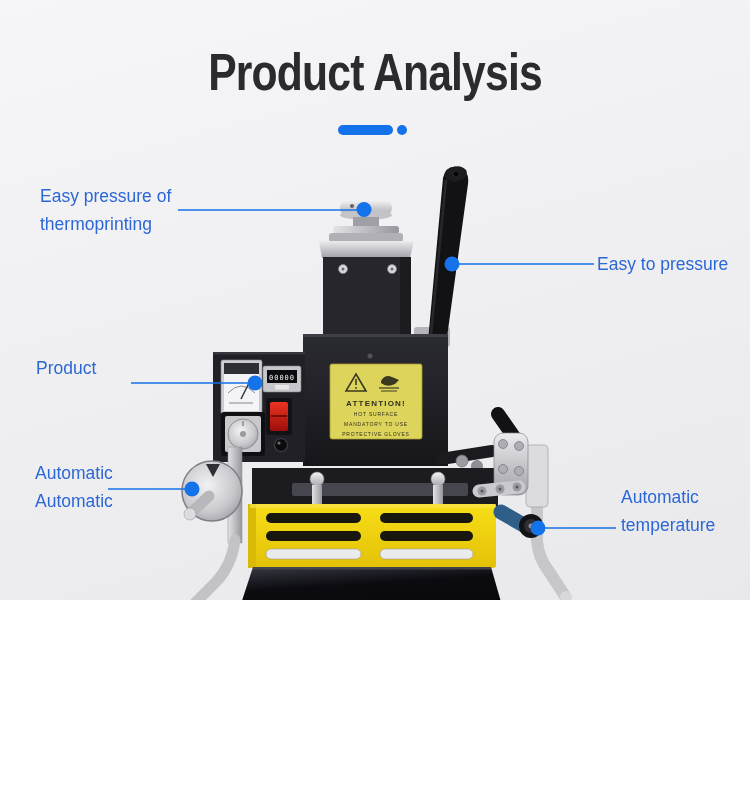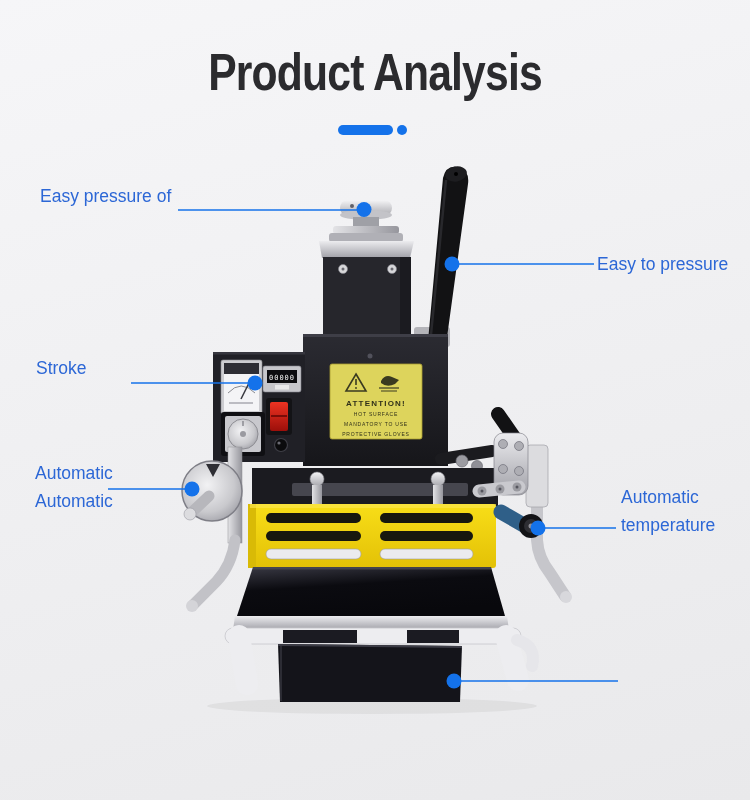--- a/index.html
+++ b/index.html
@@ -1,17 +1,17 @@
 <!DOCTYPE html>
 <html><head>
 <meta charset="utf-8">
 <style>
   html,body{margin:0;padding:0;}
   .stage{
-    position:relative;width:750px;height:800px;overflow:hidden;
+    position:relative;width:750px;height:600px;overflow:hidden;
     background:linear-gradient(165deg,#f6f6f8 0%,#f0f0f2 45%,#e9e9eb 100%);
     font-family:"Liberation Sans",sans-serif;
   }
   .title{
     position:absolute;top:46px;left:0;width:750px;margin:0;
     text-align:center;font-size:52px;line-height:1;font-weight:bold;
     color:#2b2b2e;letter-spacing:-1px;
     transform:scaleX(0.82);transform-origin:center;
   }
   .title-underline{position:absolute;left:0;top:0;width:750px;height:0;}
@@ -255,28 +255,29 @@
       <circle cx="452" cy="264" r="7.5"></circle>
       <circle cx="255" cy="383" r="7.5"></circle>
       <circle cx="192" cy="489" r="7.5"></circle>
       <circle cx="538" cy="528" r="7.5"></circle>
       <circle cx="454" cy="681" r="7.5"></circle>
     </g>
   </svg>
 
   <div class="callout" style="left:40px;top:182px">
     <span class="cl">Easy pressure of</span>
+    <span class="cl">thermoprinting</span>
   </div>
 
   <div class="callout" style="left:597px;top:250px">
     <span class="cl">Easy to pressure</span>
   </div>
 
   <div class="callout" style="left:36px;top:354px">
-    <span class="cl">Stroke</span>
+    <span class="cl">Product</span>
   </div>
 
   <div class="callout" style="left:35px;top:459px">
     <span class="cl">Automatic</span>
     <span class="cl">Automatic</span>
   </div>
 
   <div class="callout" style="left:621px;top:483px">
     <span class="cl">Automatic</span>
     <span class="cl">temperature</span>

